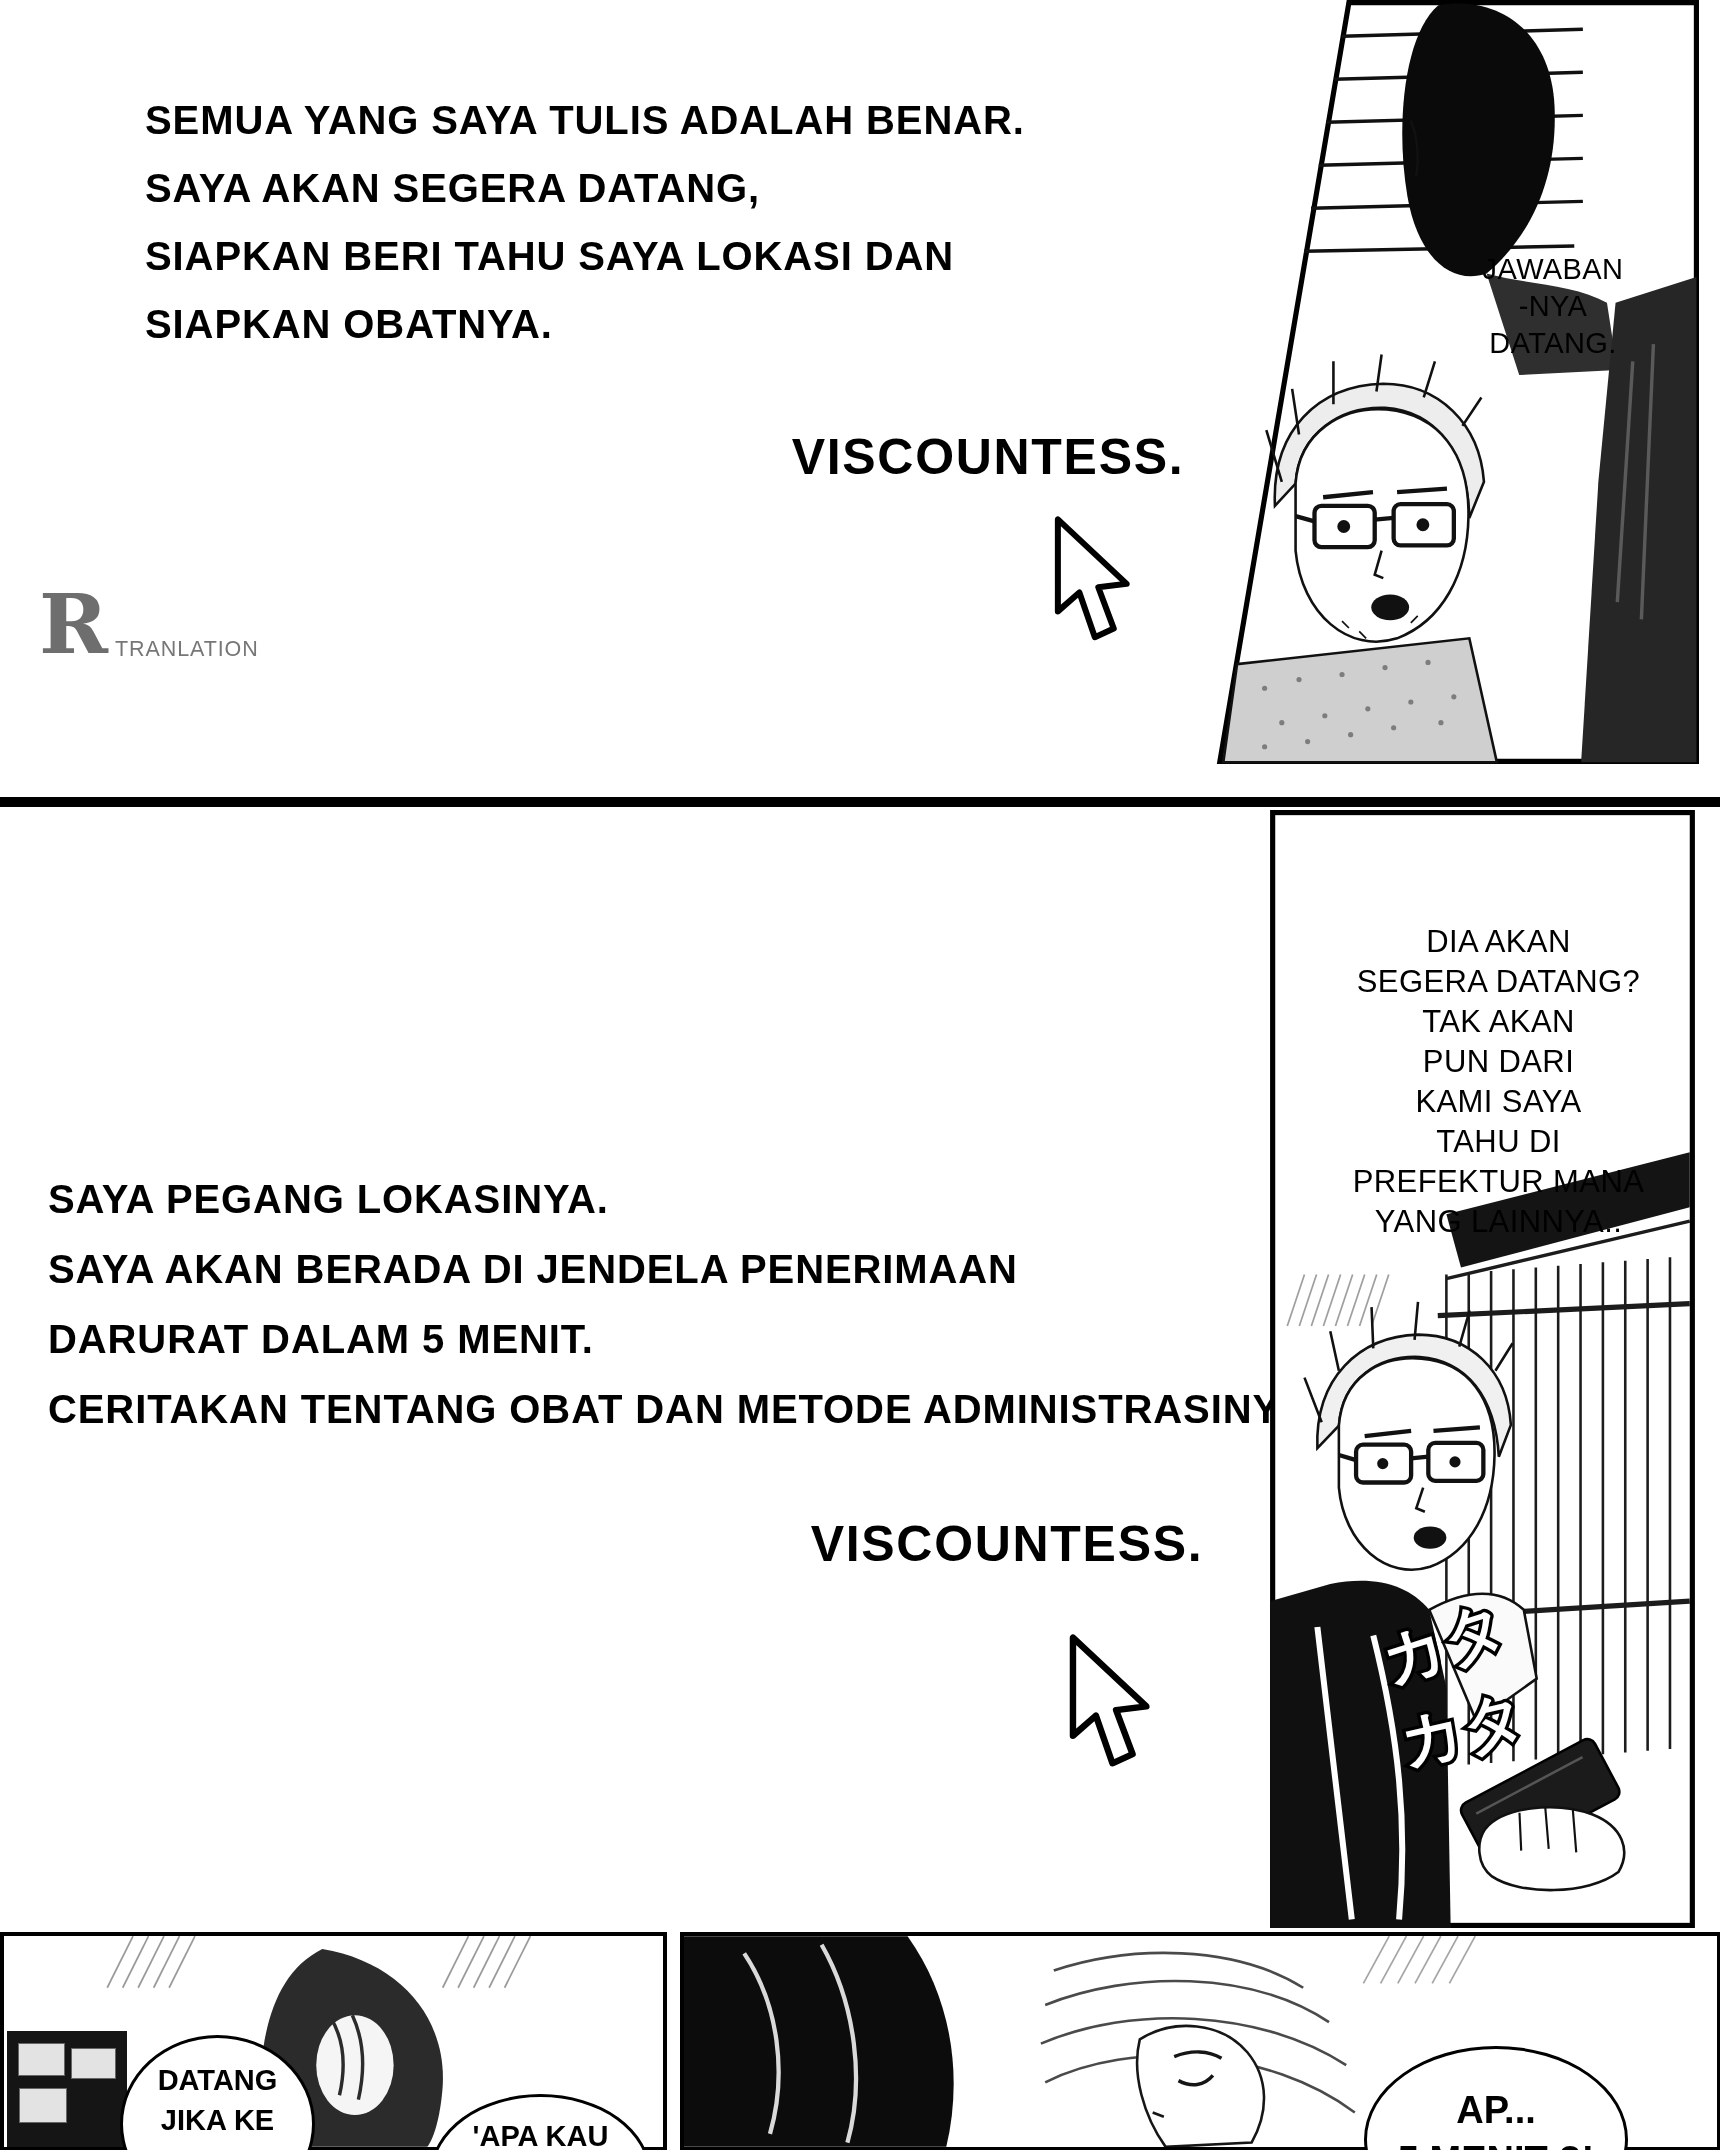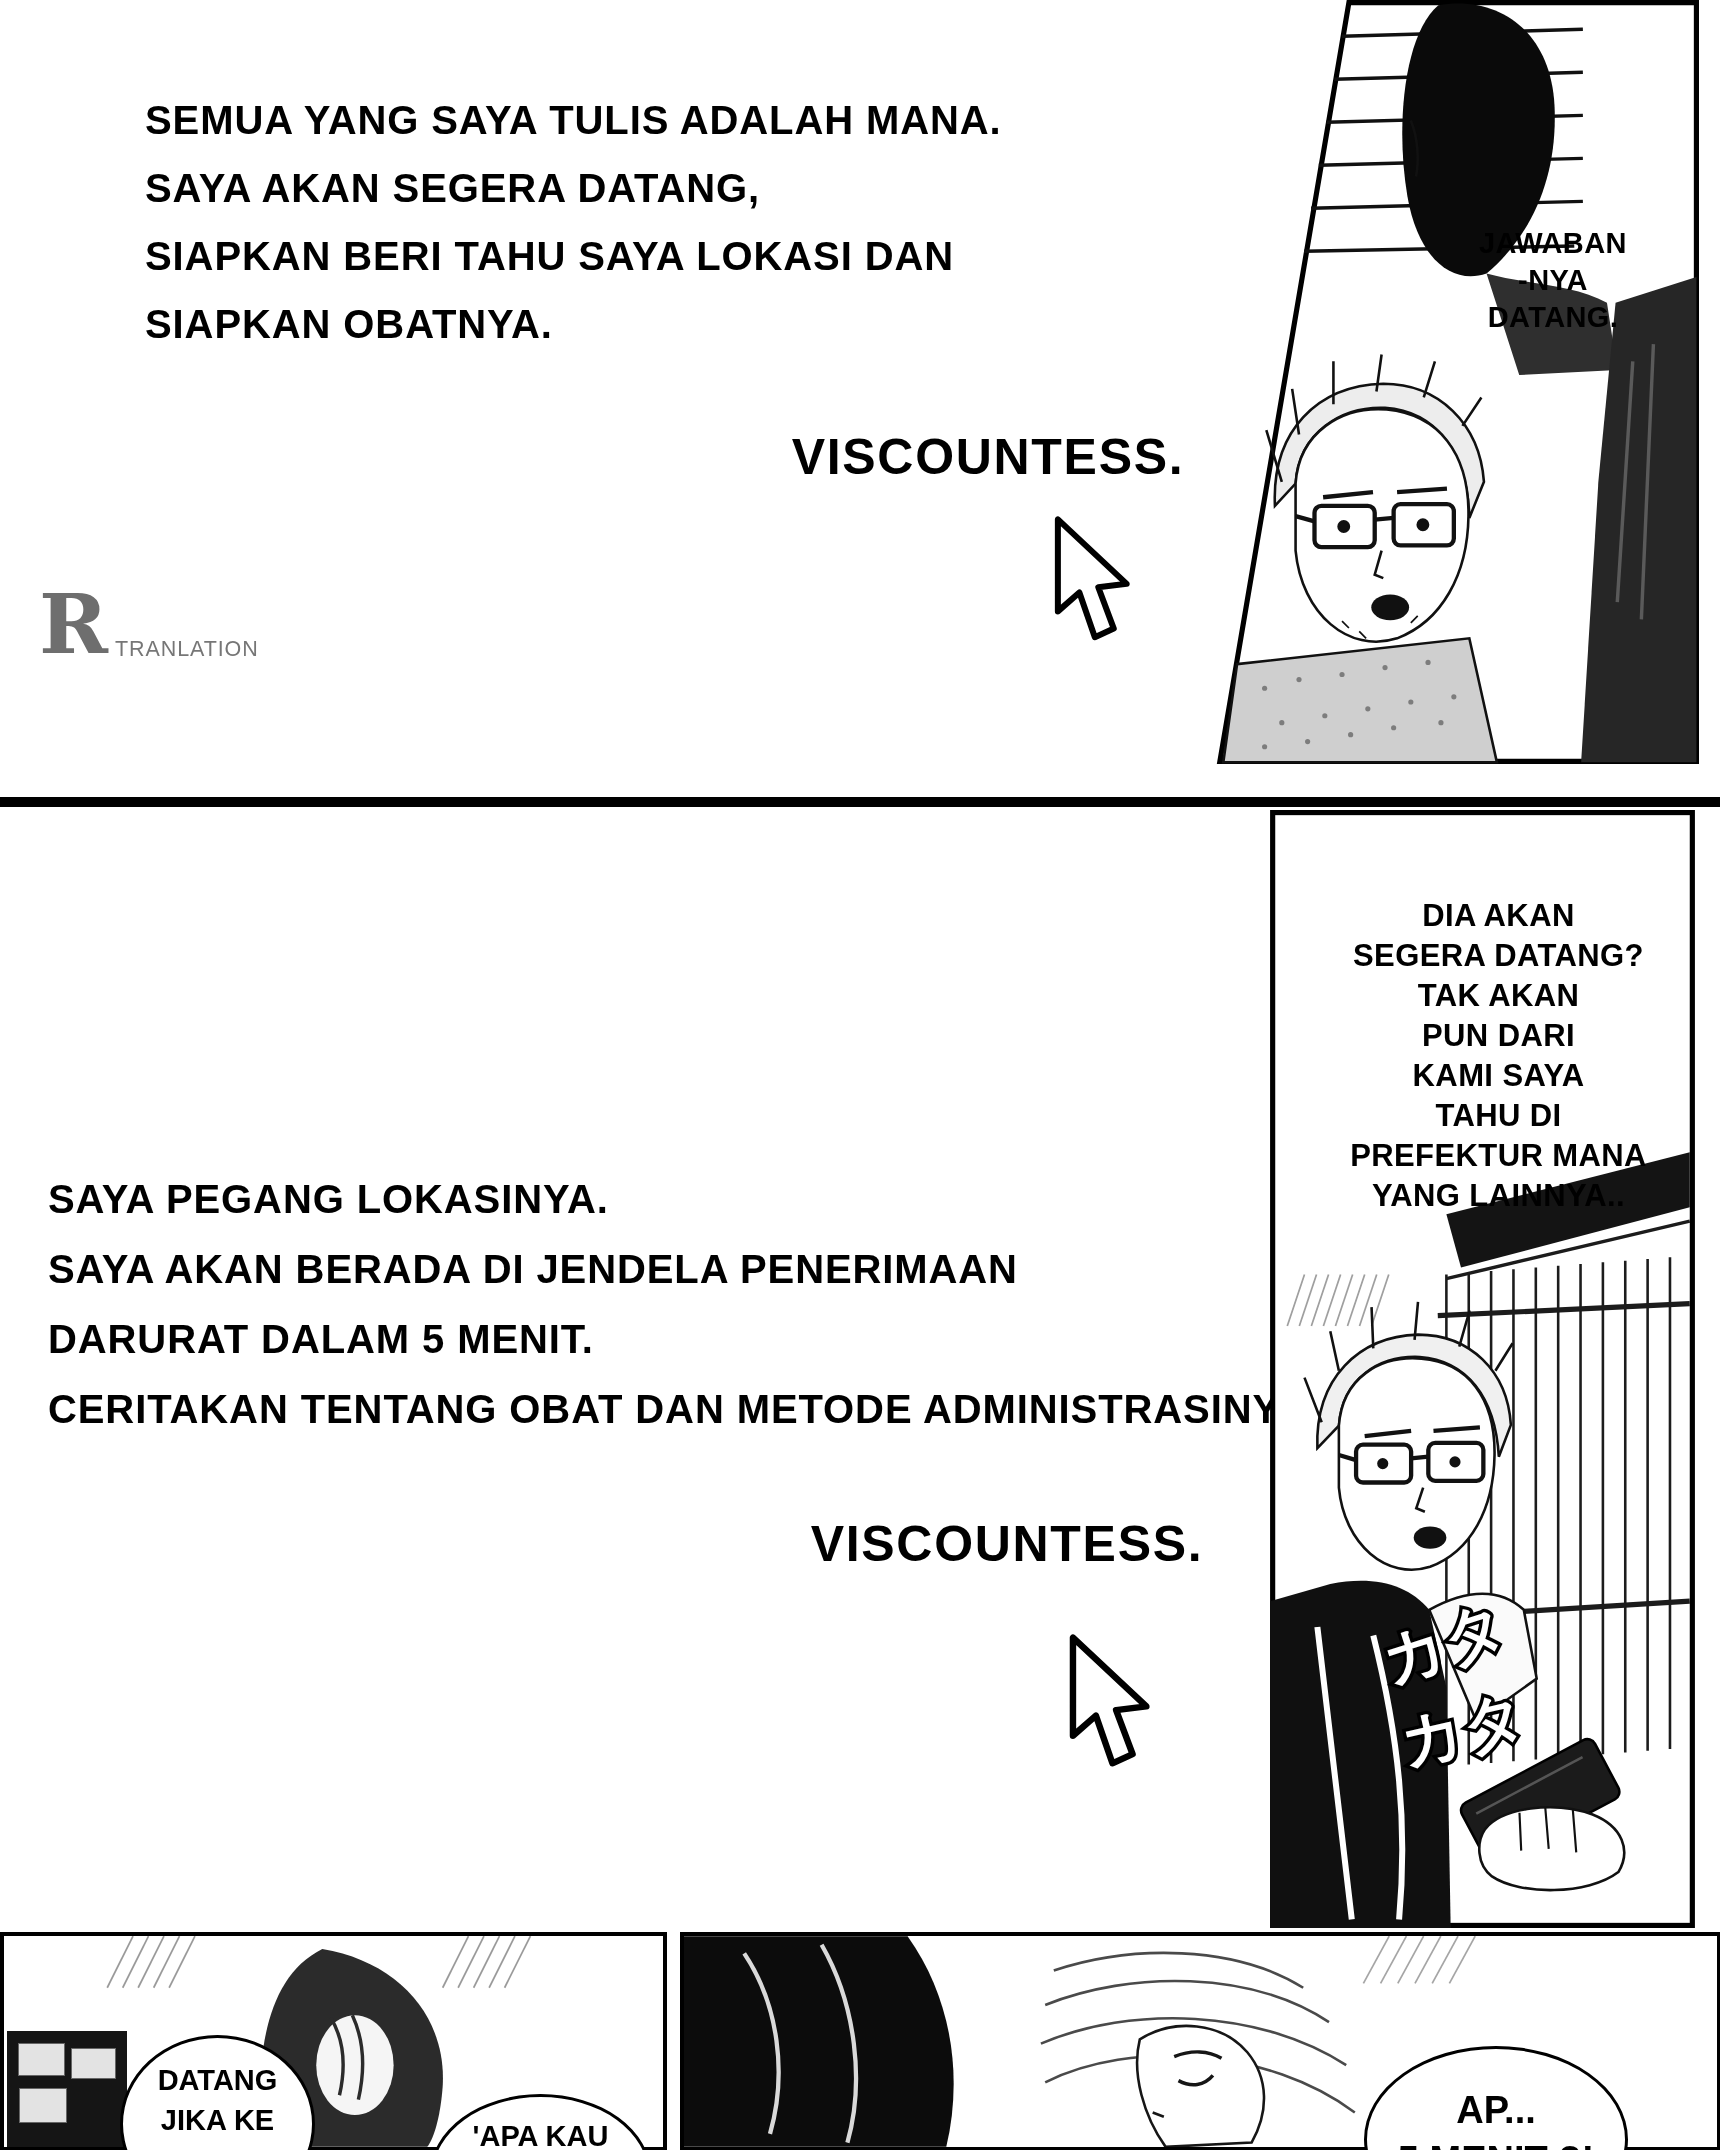--- a/index.html
+++ b/index.html
@@ -17,21 +17,21 @@
   
   .wm{color:#4a4a4a;opacity:.8;}
   .wm-r{font-family:"DejaVu Serif",serif;font-size:83px;font-weight:700;line-height:83px;}
   .wm-t{position:absolute;left:76px;bottom:17px;font-size:21.5px;letter-spacing:0.9px;color:#555;}
 
   
   .artpanel{overflow:hidden;}
   .bordered{border:4.3px solid #000;box-sizing:border-box;background:#fff;}
 
   
-  .speech{font-weight:700;text-align:center;}
+  .speech{font-weight:400;text-align:center;margin-top:26px;}
   .speech-sm{font-size:29px;line-height:37px;letter-spacing:0.4px;}
   .thought{font-size:31px;line-height:40px;letter-spacing:0.4px;}
 
   
   .divider{left:0;width:1721px;height:10.3px;background:#000;}
 
   
   .bubble{background:#fff;border:3.4px solid #000;border-radius:50%;z-index:5;}
   .bubble .btxt{width:100%;text-align:center;font-weight:700;}
   .btxt-sm{font-size:29px;line-height:40px;}
@@ -43,21 +43,21 @@
   svg text.sfx{font-family:"DejaVu Sans",sans-serif;font-weight:700;}
 </style>
 </head>
 <body>
 
 <div id="page">
 
   <section class="abs" style="left:0;top:0;width:1721px;height:764px;">
 
     <div class="abs letter" style="left:145px;top:86px;">
-      <div>SEMUA YANG SAYA TULIS ADALAH MANA.</div>
+      <div>SEMUA YANG SAYA TULIS ADALAH BENAR.</div>
       <div>SAYA AKAN SEGERA DATANG,</div>
       <div>SIAPKAN BERI TAHU SAYA LOKASI DAN</div>
       <div>SIAPKAN OBATNYA.</div>
     </div>
 
     <div class="abs sig" style="left:790px;top:428px;width:396px;">VISCOUNTESS.</div>
 
     <svg class="abs cursor" style="left:1051px;top:515px;" width="86" height="136" viewBox="0 0 100 158">
       <path d="M8,5 L8,112 L33,90 L51,142 L73,132 L55,84 L88,80 Z" fill="#fff" stroke="#000" stroke-width="7" stroke-linejoin="round"></path>
     </svg>

